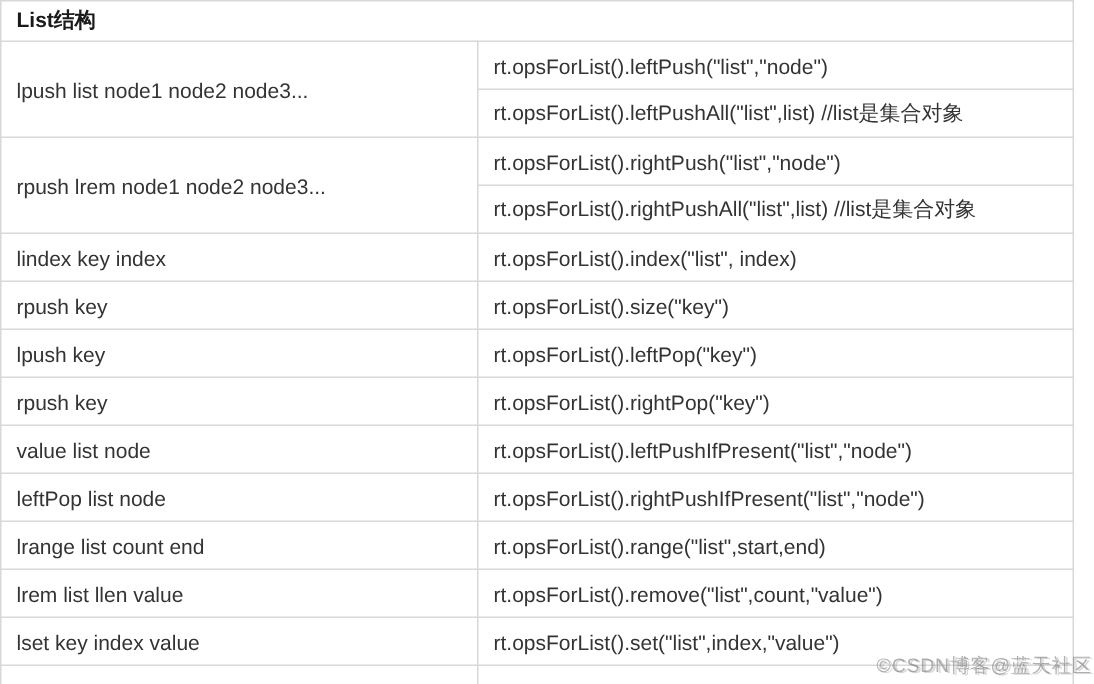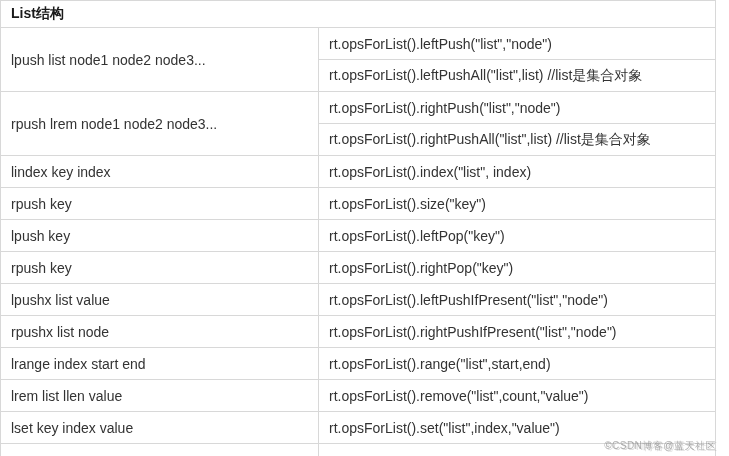--- a/index.html
+++ b/index.html
@@ -39,23 +39,23 @@
     color: #1a1a1a;
   }
   tr.data-row td {
     height: 31px;
   }
   tr.partial-row td {
     height: 26px;
   }
   .watermark {
     position: absolute;
-    right: 13px;
+    right: 1px;
     bottom: 3px;
-    font-size: 10px;
+    font-size: 13px;
     letter-spacing: 0.5px;
     color: rgba(125, 125, 125, 0.6);
     text-shadow: 1.5px 0.5px 0 rgba(125, 125, 125, 0.3);
     white-space: nowrap;
     pointer-events: none;
   }
 </style>
 </head>
 <body>
 
@@ -96,29 +96,29 @@
       </tr>
       <tr class="data-row">
         <td>lpush key</td>
         <td>rt.opsForList().leftPop("key")</td>
       </tr>
       <tr class="data-row">
         <td>rpush key</td>
         <td>rt.opsForList().rightPop("key")</td>
       </tr>
       <tr class="data-row">
-        <td>lpushx list value</td>
+        <td>value list node</td>
         <td>rt.opsForList().leftPushIfPresent("list","node")</td>
       </tr>
       <tr class="data-row">
-        <td>rpushx list node</td>
+        <td>leftPop list node</td>
         <td>rt.opsForList().rightPushIfPresent("list","node")</td>
       </tr>
       <tr class="data-row">
-        <td>lrange index start end</td>
+        <td>lrange list count end</td>
         <td>rt.opsForList().range("list",start,end)</td>
       </tr>
       <tr class="data-row">
         <td>lrem list llen value</td>
         <td>rt.opsForList().remove("list",count,"value")</td>
       </tr>
       <tr class="data-row">
         <td>lset key index value</td>
         <td>rt.opsForList().set("list",index,"value")</td>
       </tr>

